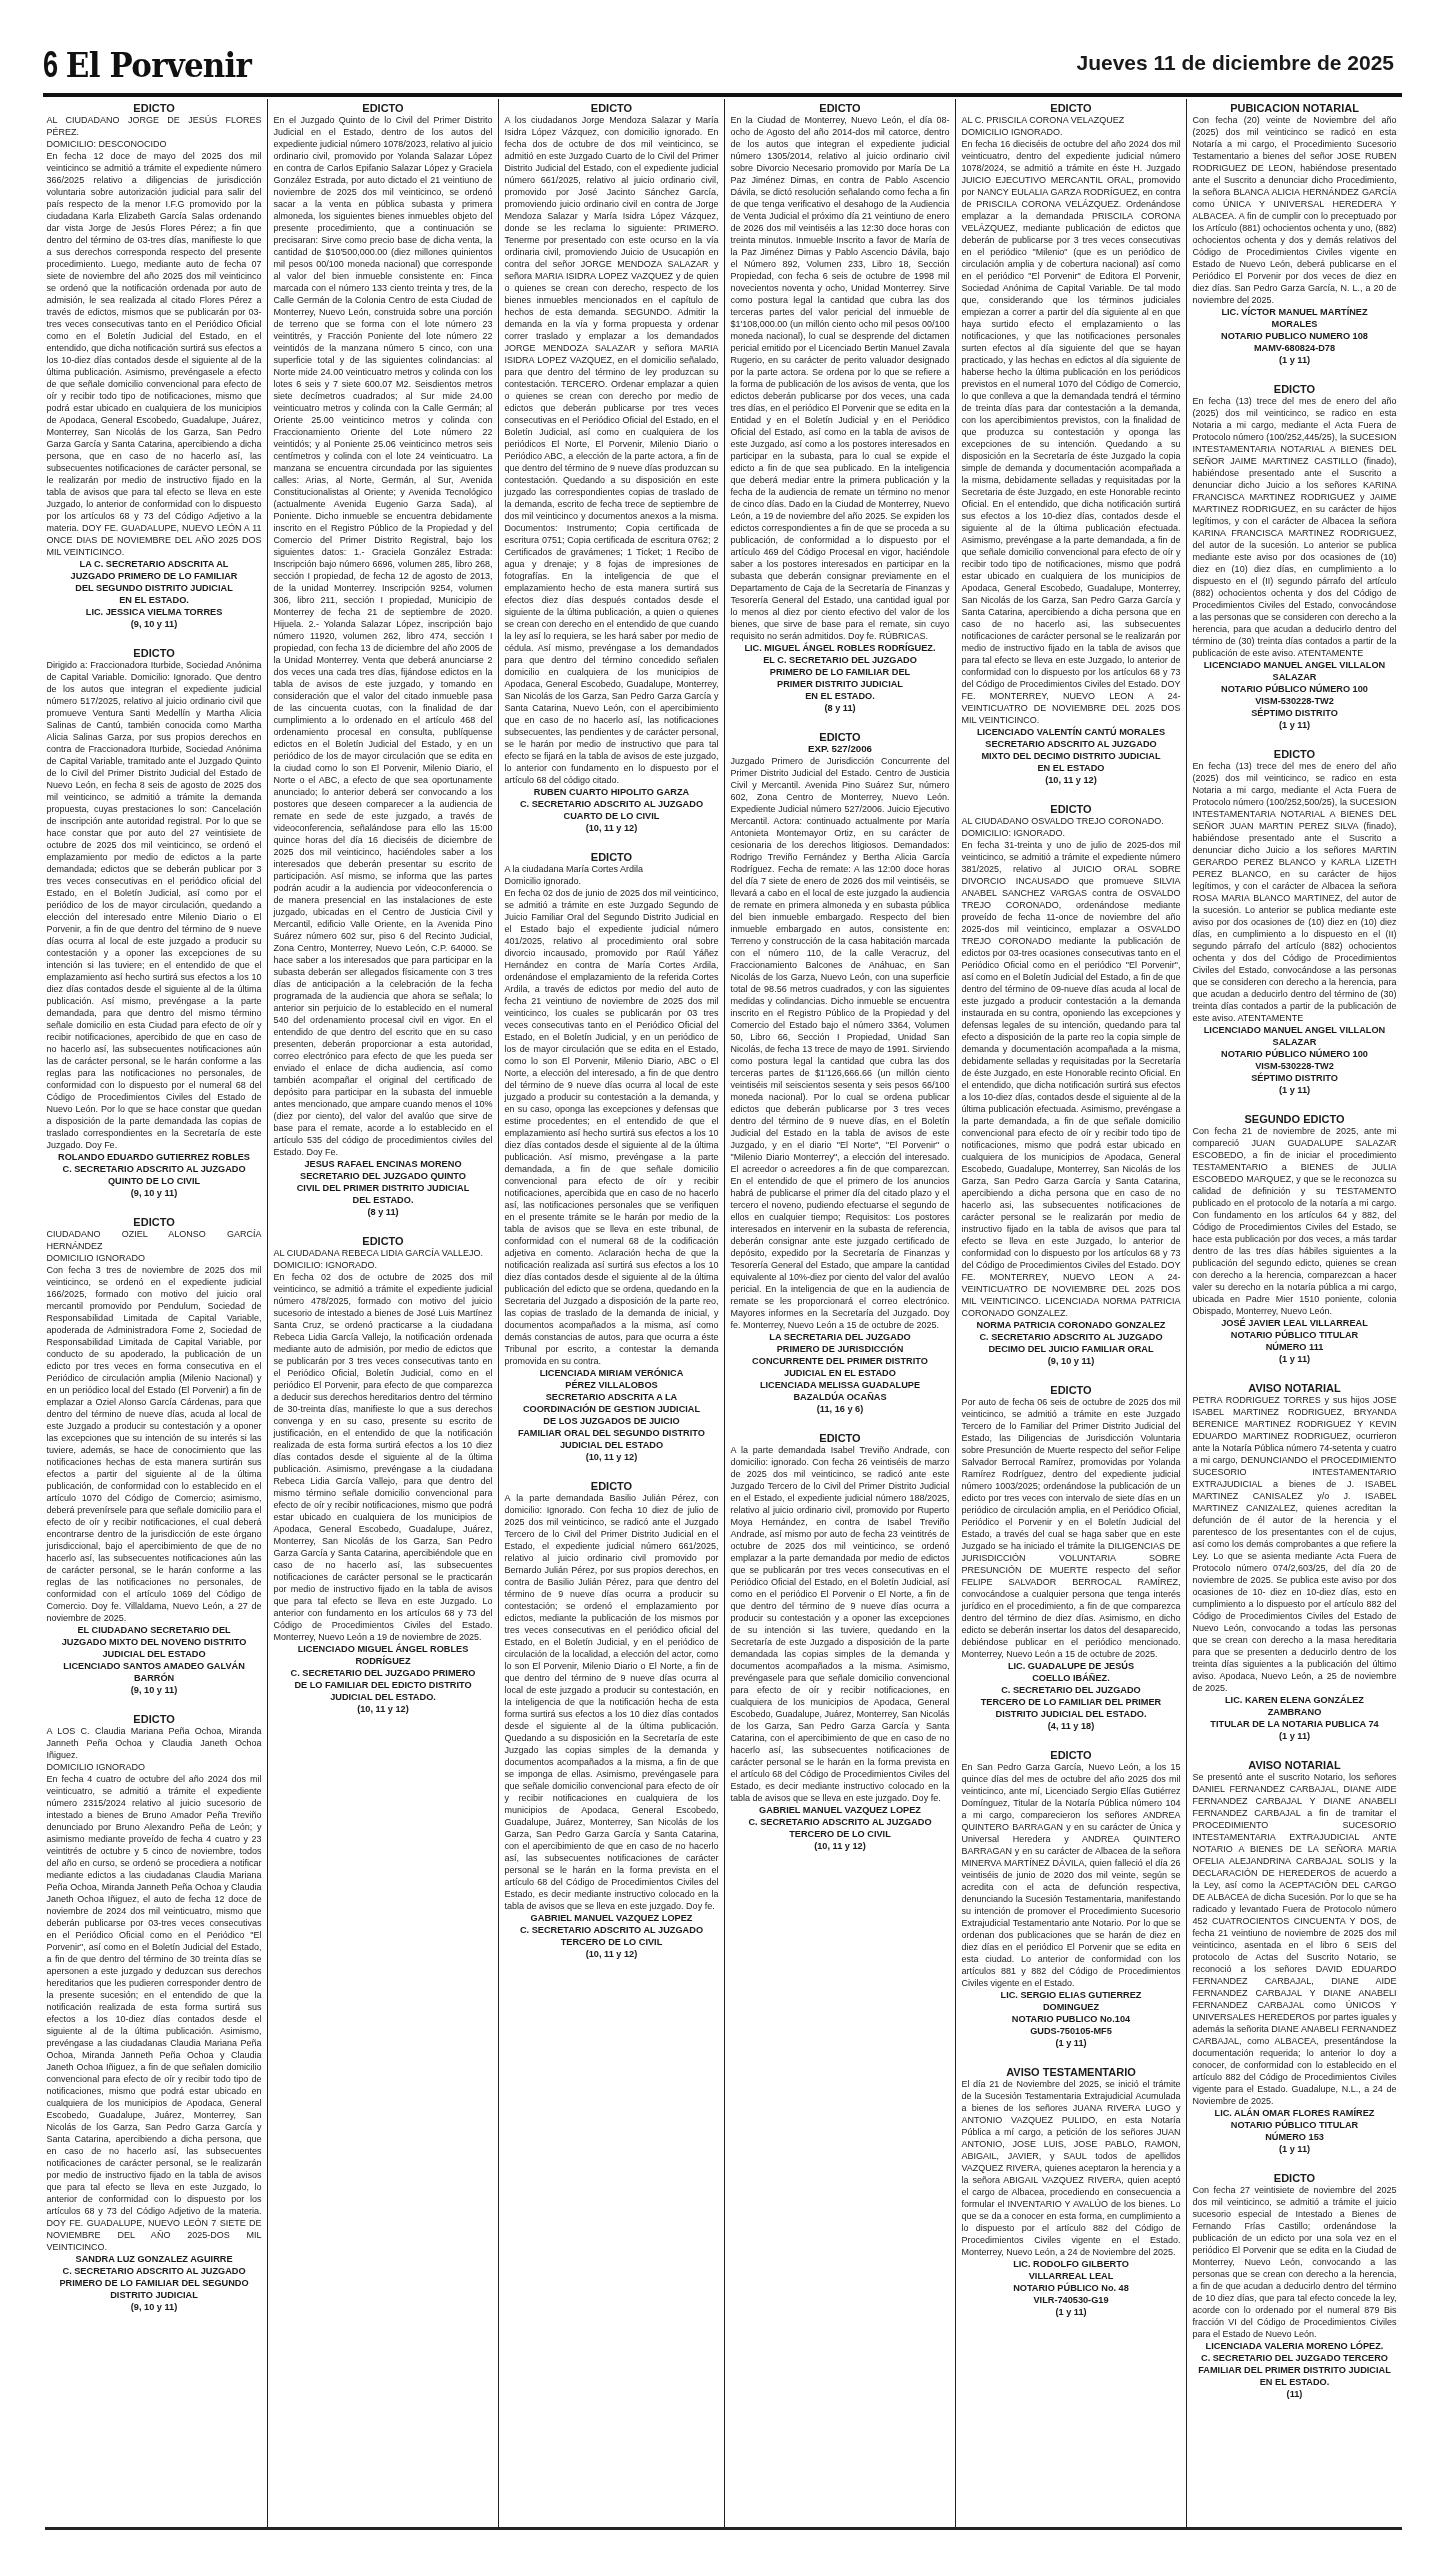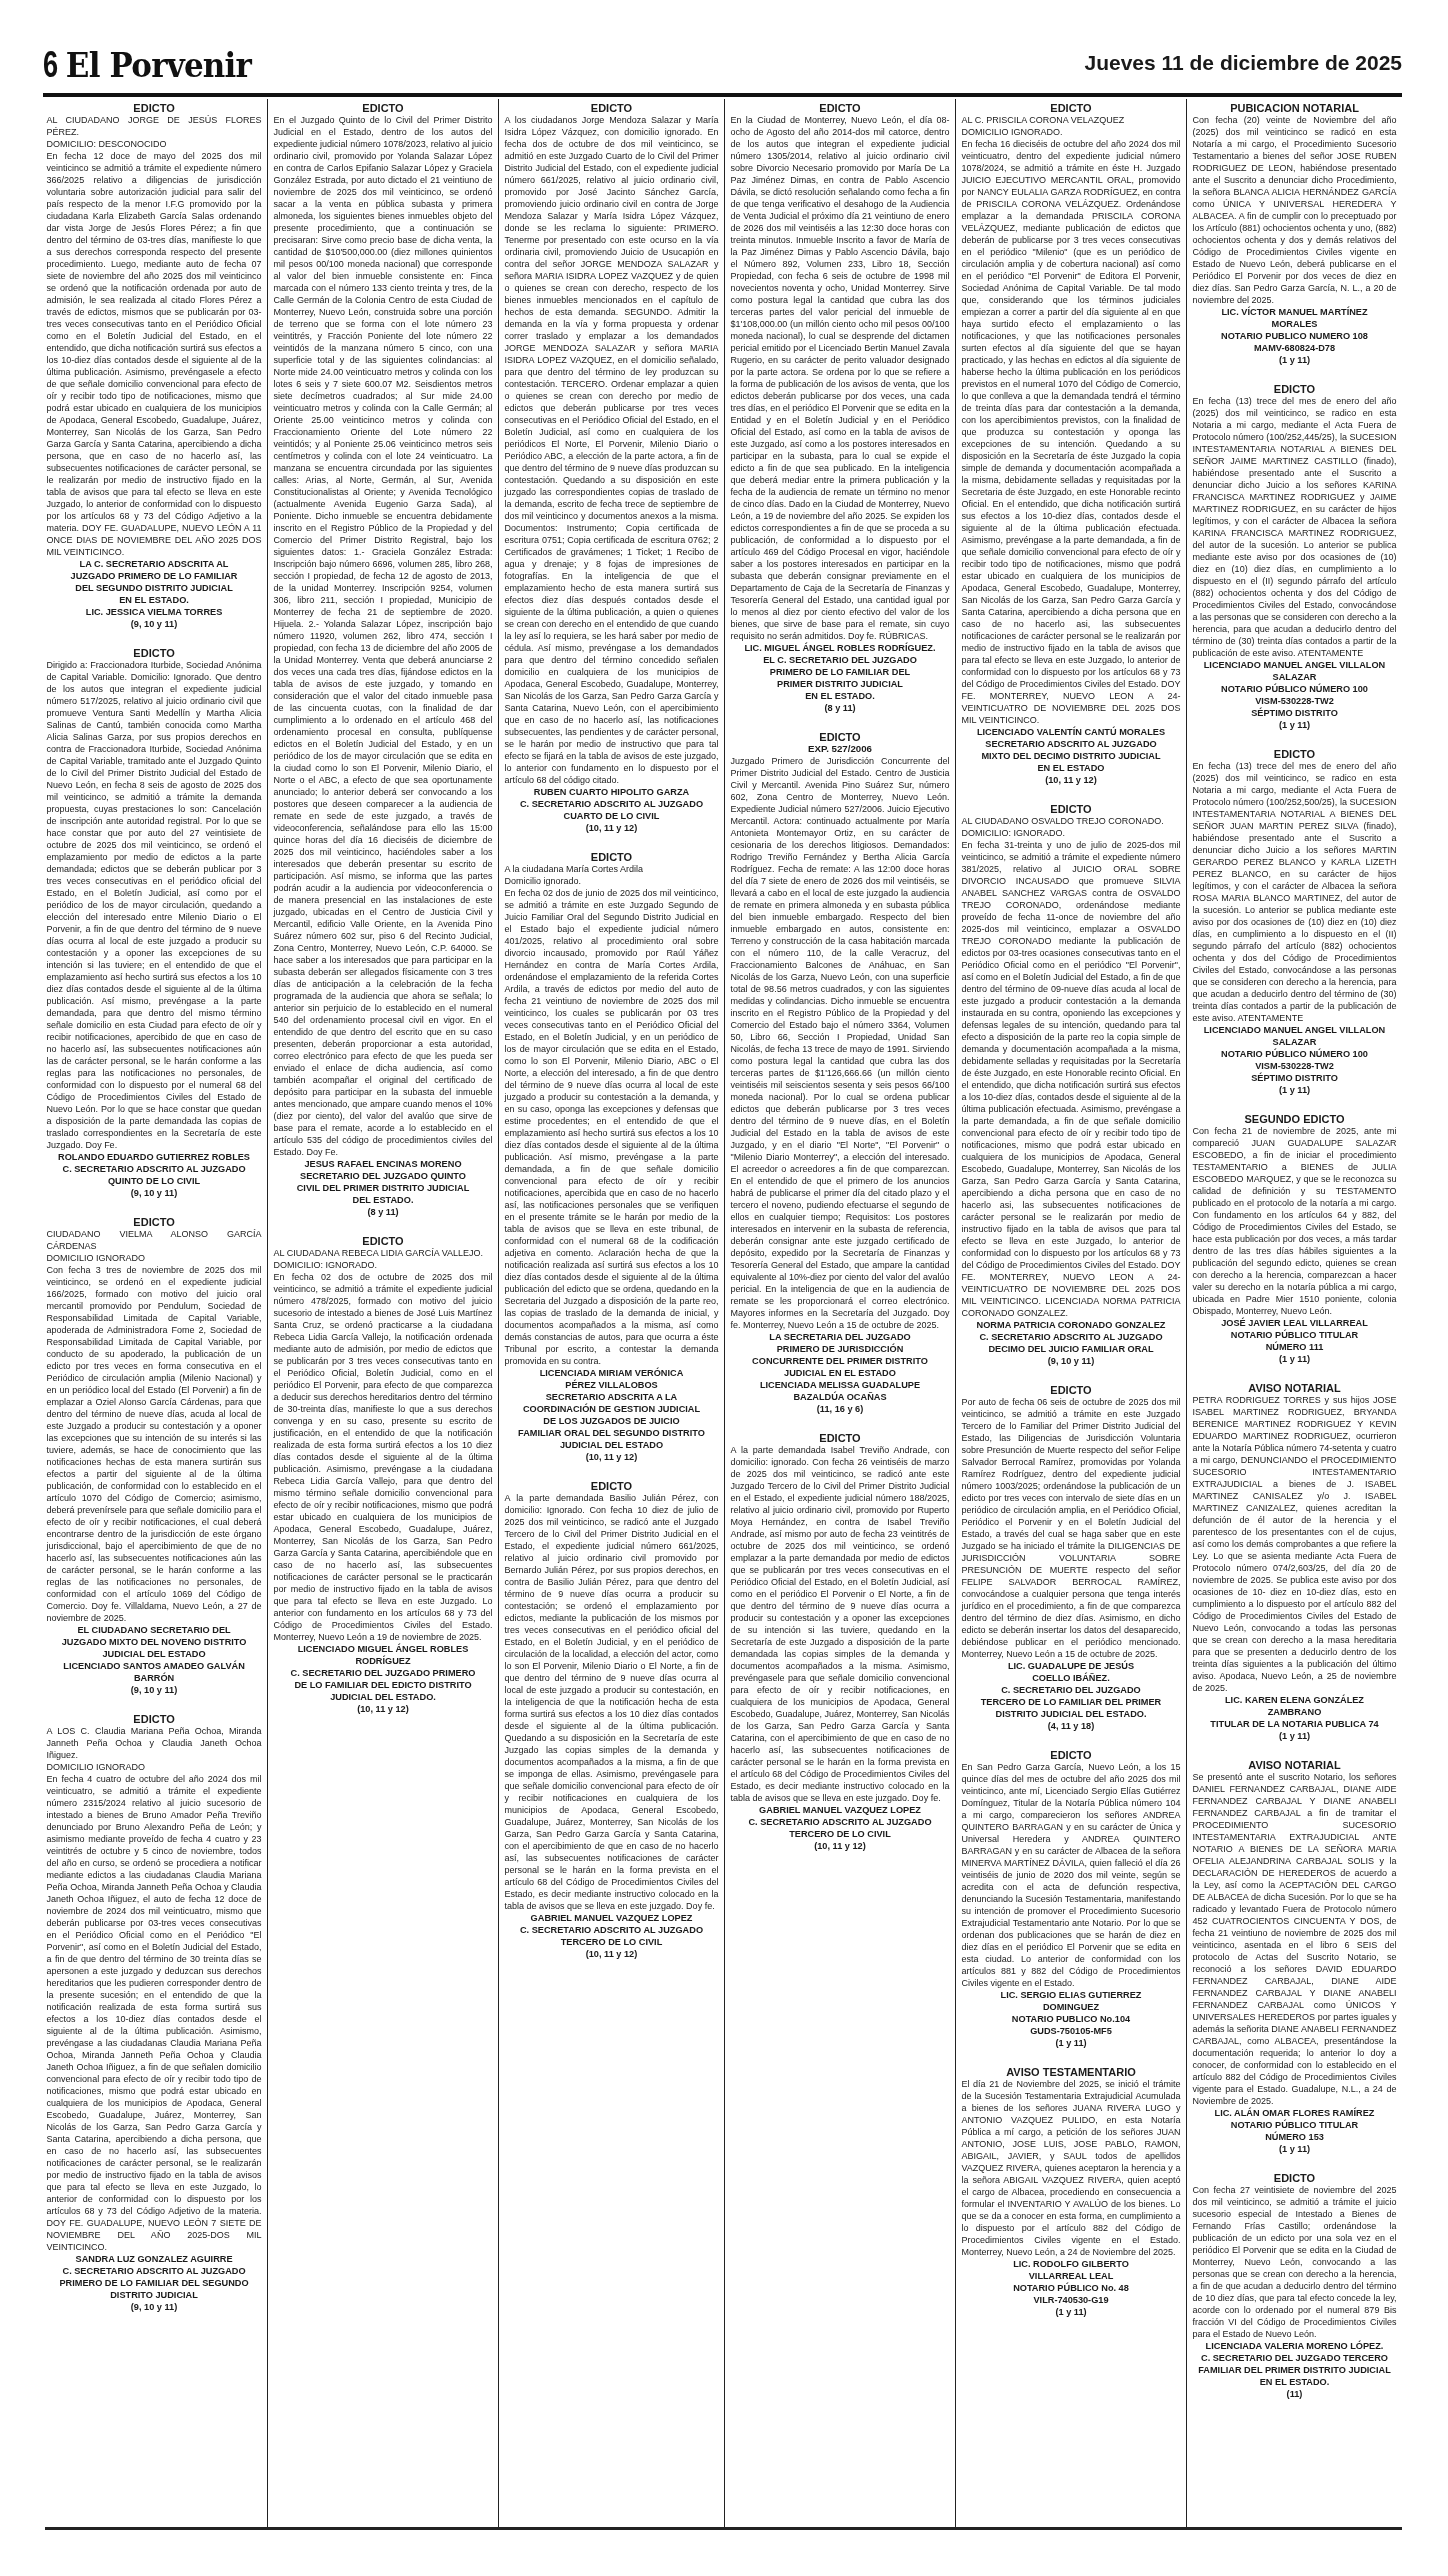--- a/index.html
+++ b/index.html
@@ -1,20 +1,20 @@
 <!DOCTYPE html>
 <html style="font-size:12.5px"><head>
 <meta charset="utf-8">
 <style>
   html, body { margin:0; padding:0; background:#ffffff; }
   body { width:1449px; height:2576px; position:relative; overflow:hidden; color:#1a1a1a; }
   .masthead { position:absolute; left:43px; top:45px; width:1359px; height:44px;text-align:center; }
   .logo { position:absolute; left:0; top:0; font-family:"DejaVu Serif", serif; font-weight:900; font-size:31px; letter-spacing:-0.8px; color:#111; line-height:37px; transform:scaleY(1.08); transform-origin:top left; }
   .logo .pagenum { font-family:"Liberation Sans", sans-serif; font-weight:900; font-size:34px; margin-right:4.7px; display:inline-block; transform:scaleX(0.8); transform-origin:left; }
-  .date { position:absolute; right:0; top:6.2px; font-family:"Liberation Sans", sans-serif; font-weight:700; font-size:21px; color:#1a1a1a; }
+  .date { position:absolute; right:8px; top:6.2px; font-family:"Liberation Sans", sans-serif; font-weight:700; font-size:21px; color:#1a1a1a; }
   .top-rule { position:absolute; left:43px; top:93px; width:1359px; height:3.9px; background:#111; }
   .bottom-rule { position:absolute; left:45px; top:2527px; width:1357px; height:3.1px; background:#222; }
   .columns { position:absolute; left:45px; top:99px; width:1357px; height:2428px; display:flex; }
   .col { height:100%; box-sizing:border-box; padding:3.1px 5.5px 0 5.5px; overflow:hidden; border-left:1.2px solid #222; }
   .col:first-child { border-left:none; padding-left:1.6px; }
   .notice { margin-bottom:17px; font-family:"Liberation Sans", sans-serif; font-size:9px; line-height:12px; color:#1b1b1b; }
   .notice .title { text-align:center; font-weight:700; font-size:11px; line-height:12px; }
   .notice .sub { text-align:center; font-weight:700; font-size:9.7px; line-height:12px; }
   .notice .addr { text-align:justify; text-align-last:left; }
   .notice .body { text-align:justify; hyphens:auto; }
@@ -57,21 +57,21 @@
     <div class="sig">
           <div>ROLANDO EDUARDO GUTIERREZ ROBLES</div>
           <div>C. SECRETARIO ADSCRITO AL JUZGADO</div>
           <div>QUINTO DE LO CIVIL</div>
         </div>
     <div class="pub">(9, 10 y 11)</div>
   </article>
       <article class="notice">
     <div class="title">EDICTO</div>
 
-    <div class="addr">CIUDADANO VIELMA ALONSO GARCÍA CÁRDENAS</div>
+    <div class="addr">CIUDADANO OZIEL ALONSO GARCÍA HERNÁNDEZ</div>
     <div class="addr">DOMICILIO IGNORADO</div>
     <div class="body">Con fecha 3 tres de noviembre de 2025 dos mil veinticinco, se ordenó en el expediente judicial 166/2025, formado con motivo del juicio oral mercantil promovido por Pendulum, Sociedad de Responsabilidad Limitada de Capital Variable, apoderada de Administradora Fome 2, Sociedad de Responsabilidad Limitada de Capital Variable, por conducto de su apoderado, la publicación de un edicto por tres veces en forma consecutiva en el Periódico de circulación amplia (Milenio Nacional) y en un periódico local del Estado (El Porvenir) a fin de emplazar a Oziel Alonso García Cárdenas, para que dentro del término de nueve días, acuda al local de este Juzgado a producir su contestación y a oponer las excepciones que su intención de su interés si las tuviere, además, se hace de conocimiento que las notificaciones hechas de esta manera surtirán sus efectos a partir del siguiente al de la última publicación, de conformidad con lo establecido en el artículo 1070 del Código de Comercio; asimismo, deberá prevenírsele para que señale domicilio para el efecto de oír y recibir notificaciones, el cual deberá encontrarse dentro de la jurisdicción de este órgano jurisdiccional, bajo el apercibimiento de que de no hacerlo así, las subsecuentes notificaciones aún las de carácter personal, se le harán conforme a las reglas de las notificaciones no personales, de conformidad con el artículo 1069 del Código de Comercio. Doy fe. Villaldama, Nuevo León, a 27 de noviembre de 2025.</div>
     <div class="sig">
           <div>EL CIUDADANO SECRETARIO DEL</div>
           <div>JUZGADO MIXTO DEL NOVENO DISTRITO</div>
           <div>JUDICIAL DEL ESTADO</div>
           <div>LICENCIADO SANTOS AMADEO GALVÁN</div>
           <div>BARRÓN</div>
         </div>
     <div class="pub">(9, 10 y 11)</div>

